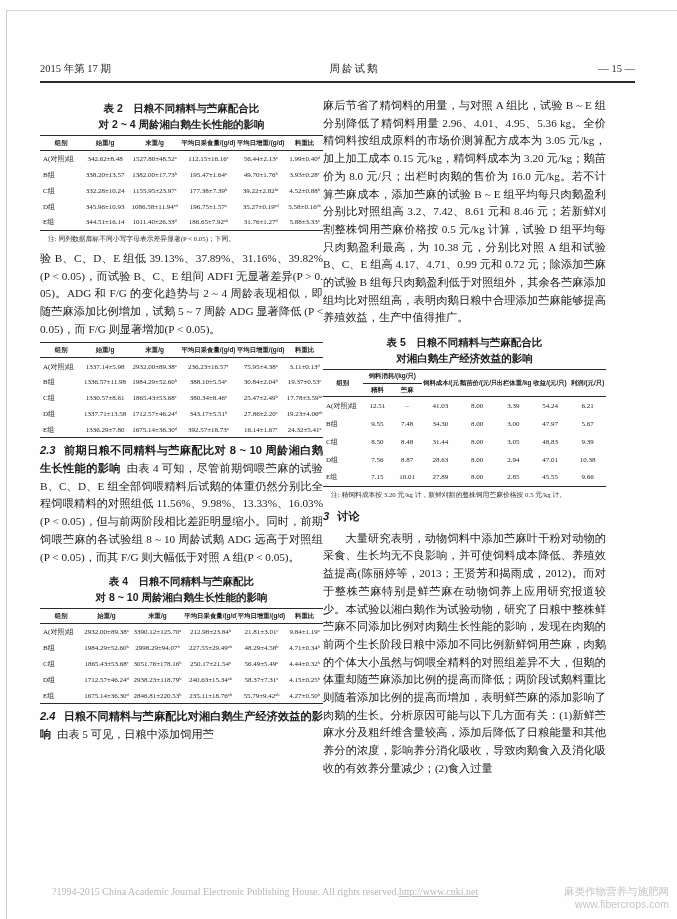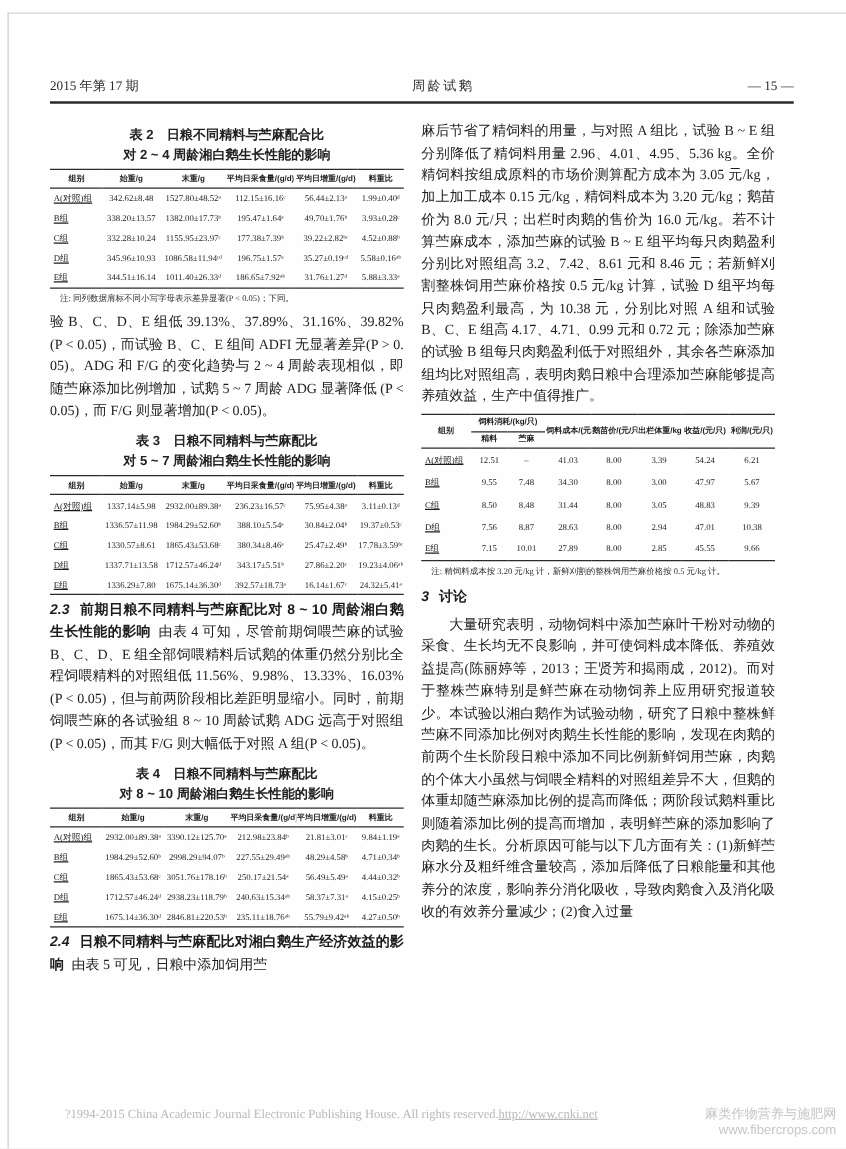--- a/index.html
+++ b/index.html
@@ -12,40 +12,40 @@
   .edge-v{position:absolute;left:6px;top:10px;bottom:0;width:1px;background:#cdcdcd;}
   .edge-h{position:absolute;left:6px;right:0;top:10px;height:1px;background:#d6d6d6;}
 
   .pheader{
     display:flex;justify-content:space-between;align-items:baseline;
     margin:62px 42px 0 40px;font-size:10.5px;color:#2a2a2a;
   }
   .pheader .jt{letter-spacing:2px;}
   .rule{height:2px;background:#2b2b2b;margin:5px 42px 0 40px;}
 
-  .cols{display:flex;gap:14px;padding:10px 26px 0 40px;}
+  .cols{display:flex;padding:10px 26px 0 40px;}
   .col{width:283px;}
 
   .cap{margin:7px 0 3px;text-align:center;font-weight:bold;
        font-size:10.5px;line-height:16px;
        font-family:"Liberation Sans","DejaVu Sans",sans-serif;color:#222;}
 
   table{border-collapse:collapse;width:100%;table-layout:fixed;}
   .gt{border-top:1.4px solid #2b2b2b;border-bottom:1.4px solid #2b2b2b;}
   .gt th{
     font-family:"Liberation Sans","DejaVu Sans",sans-serif;
     font-weight:bold;font-size:6.4px;padding:3px 0 2px;
     border-bottom:.9px solid #2b2b2b;text-align:center;white-space:nowrap;overflow:hidden;
   }
   .gt td{
     font-size:7px;padding:3.2px 0 2.6px;text-align:center;
     font-family:"Liberation Serif","DejaVu Serif","DejaVu Sans",serif;
     white-space:nowrap;overflow:hidden;
   }
-  .gt td:first-child{text-align:left;padding-left:3px;text-decoration:underline;}
+  .gt td:first-child{text-align:left;padding-left:3px;}
 
   .t5 th{font-size:6.4px;line-height:8.5px;padding:2px 1px;}
   .t5 .span2{border-bottom:.9px solid #2b2b2b;}
   .t5 thead tr:last-child th{border-bottom:.9px solid #2b2b2b;}
   .t5 td{padding:4.2px 0 3.6px;}
 
   .tnote{font-size:6.8px;color:#2e2e2e;margin:3px 0 6px;padding-left:8px;
          font-family:"Liberation Serif","DejaVu Serif","DejaVu Sans",serif;}
 
   .body{
@@ -149,24 +149,20 @@
               <td>186.65±7.92ᵃᵇ</td>
               <td>31.76±1.27ᵈ</td>
               <td>5.88±3.33ᵃ</td>
             </tr>
           </tbody>
       </table>
       <div class="tnote">注: 同列数据肩标不同小写字母表示差异显著(P &lt; 0.05)；下同。</div>
 
       <p class="body">验 B、C、D、E 组低 39.13%、37.89%、31.16%、39.82%(P &lt; 0.05)，而试验 B、C、E 组间 ADFI 无显著差异(P &gt; 0.05)。ADG 和 F/G 的变化趋势与 2 ~ 4 周龄表现相似，即随苎麻添加比例增加，试鹅 5 ~ 7 周龄 ADG 显著降低 (P &lt; 0.05)，而 F/G 则显著增加(P &lt; 0.05)。</p>
 
-      <div class="cap">
-        <div>表 3　日粮不同精料与苎麻配比</div>
-        <div>对 5 ~ 7 周龄湘白鹅生长性能的影响</div>
-      </div>
       <table class="gt">
         <colgroup>
             <col style="width:15%">
             <col style="width:16%">
             <col style="width:19%">
             <col style="width:19%">
             <col style="width:18%">
             <col style="width:13%">
           </colgroup>
         <thead>
@@ -291,20 +287,24 @@
             </tr>
           </tbody>
       </table>
 
       <p class="body"><b class="sno">2.4</b><b class="stitle">日粮不同精料与苎麻配比对湘白鹅生产经济效益的影响</b><span>由表 5 可见，日粮中添加饲用苎</span></p>
     </div>
 
     <div class="col">
       <p class="body">麻后节省了精饲料的用量，与对照 A 组比，试验 B ~ E 组分别降低了精饲料用量 2.96、4.01、4.95、5.36 kg。全价精饲料按组成原料的市场价测算配方成本为 3.05 元/kg，加上加工成本 0.15 元/kg，精饲料成本为 3.20 元/kg；鹅苗价为 8.0 元/只；出栏时肉鹅的售价为 16.0 元/kg。若不计算苎麻成本，添加苎麻的试验 B ~ E 组平均每只肉鹅盈利分别比对照组高 3.2、7.42、8.61 元和 8.46 元；若新鲜刈割整株饲用苎麻价格按 0.5 元/kg 计算，试验 D 组平均每只肉鹅盈利最高，为 10.38 元，分别比对照 A 组和试验 B、C、E 组高 4.17、4.71、0.99 元和 0.72 元；除添加苎麻的试验 B 组每只肉鹅盈利低于对照组外，其余各苎麻添加组均比对照组高，表明肉鹅日粮中合理添加苎麻能够提高养殖效益，生产中值得推广。</p>
 
+      <div class="cap">
+        <div>表 5　日粮不同精料与苎麻配合比</div>
+        <div>对湘白鹅生产经济效益的影响</div>
+      </div>
       <table class="gt t5">
         <colgroup>
             <col style="width:14%">
             <col style="width:10.5%">
             <col style="width:10.5%">
             <col style="width:13%">
             <col style="width:13%">
             <col style="width:12.5%">
             <col style="width:13.5%">
             <col style="width:13%">

